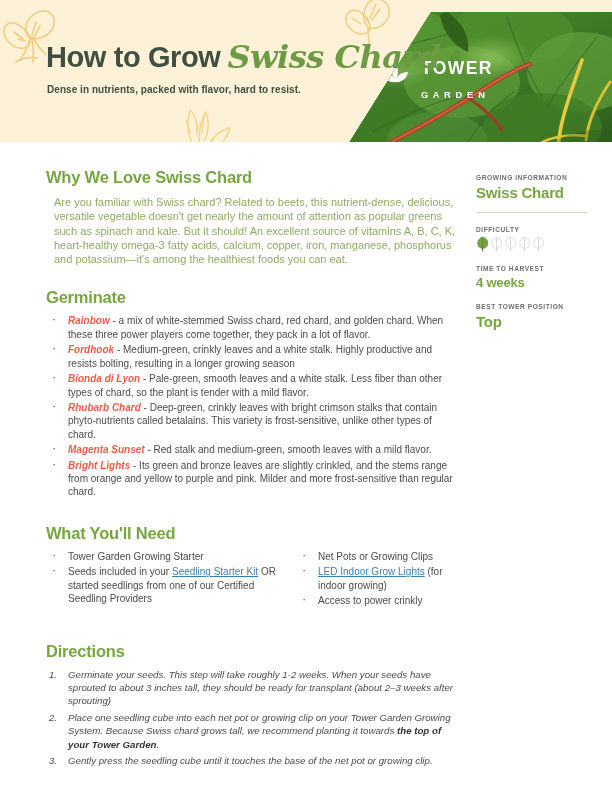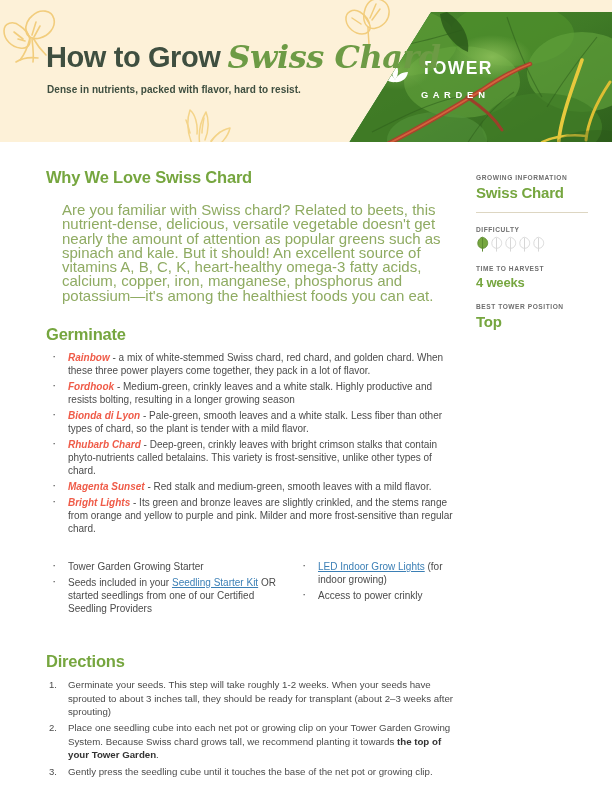--- a/index.html
+++ b/index.html
@@ -95,24 +95,24 @@
 
   
   h2.section-title {
     margin: 0 0 7px 0;
     font-size: 16.5px;
     font-weight: 700;
     color: #76a63f;
     letter-spacing: -0.2px;
   }
   .intro-para {
-    font-size: 15px;
+    font-size: 11px;
     line-height: 14.3px;
     color: #8fab62;
-    margin: 16px;
+    margin: 8px;
     width: 404px;
   }
   .sec-gap-varieties { margin-top: 22px; }
   .sec-gap-need { margin-top: 25px; }
   .sec-gap-directions { margin-top: 24px; }
 
   
   ul.doclist {
     list-style: none;
     margin: 0;
@@ -161,20 +161,21 @@
     color: #3b7fb5;
     text-decoration: underline;
   }
 
   
   ol.dirlist {
     list-style: none;
     margin: 0;
     padding: 0;
     counter-reset: dir;
+    font-style: italic;
   }
   ol.dirlist > li {
     position: relative;
     padding-left: 22px;
     font-size: 9.7px;
     line-height: 13.4px;
     margin-bottom: 3px;
     color: #4b4b4b;
   }
   ol.dirlist > li::before {
@@ -352,29 +353,31 @@
           <li><span class="vname">Rainbow</span><span> - a mix of white-stemmed Swiss chard, red chard, and golden chard. When these three power players come together, they pack in a lot of flavor.</span></li>
           <li><span class="vname">Fordhook</span><span> - Medium-green, crinkly leaves and a white stalk. Highly productive and resists bolting, resulting in a longer growing season</span></li>
           <li><span class="vname">Bionda di Lyon</span><span> - Pale-green, smooth leaves and a white stalk. Less fiber than other types of chard, so the plant is tender with a mild flavor.</span></li>
           <li><span class="vname">Rhubarb Chard</span><span> - Deep-green, crinkly leaves with bright crimson stalks that contain phyto-nutrients called betalains. This variety is frost-sensitive, unlike other types of chard.</span></li>
           <li><span class="vname">Magenta Sunset</span><span> - Red stalk and medium-green, smooth leaves with a mild flavor.</span></li>
           <li><span class="vname">Bright Lights</span><span> - Its green and bronze leaves are slightly crinkled, and the stems range from orange and yellow to purple and pink. Milder and more frost-sensitive than regular chard.</span></li>
         </ul>
     </section>
 
     <section class="sec-gap-need">
+      <h2 class="section-title">What You'll Need</h2>
       <div class="need-cols">
         <div class="need-col-left">
           <ul class="doclist" id="need-left-list">
               <li><span>Tower Garden Growing Starter</span></li>
               <li><span>Seeds included in your </span><a class="doclink" href="#">Seedling Starter Kit</a><span> OR started seedlings from one of our Certified Seedling Providers</span></li>
             </ul>
         </div>
         <div class="need-col-right">
           <ul class="doclist" id="need-right-list">
+              <li><span>Net Pots or Growing Clips</span></li>
               <li><a class="doclink" href="#">LED Indoor Grow Lights</a><span> (for indoor growing)</span></li>
               <li><span>Access to power crinkly</span></li>
             </ul>
         </div>
         <div class="need-cols-spacer"></div>
       </div>
     </section>
 
     <section class="sec-gap-directions">
       <h2 class="section-title">Directions</h2>

